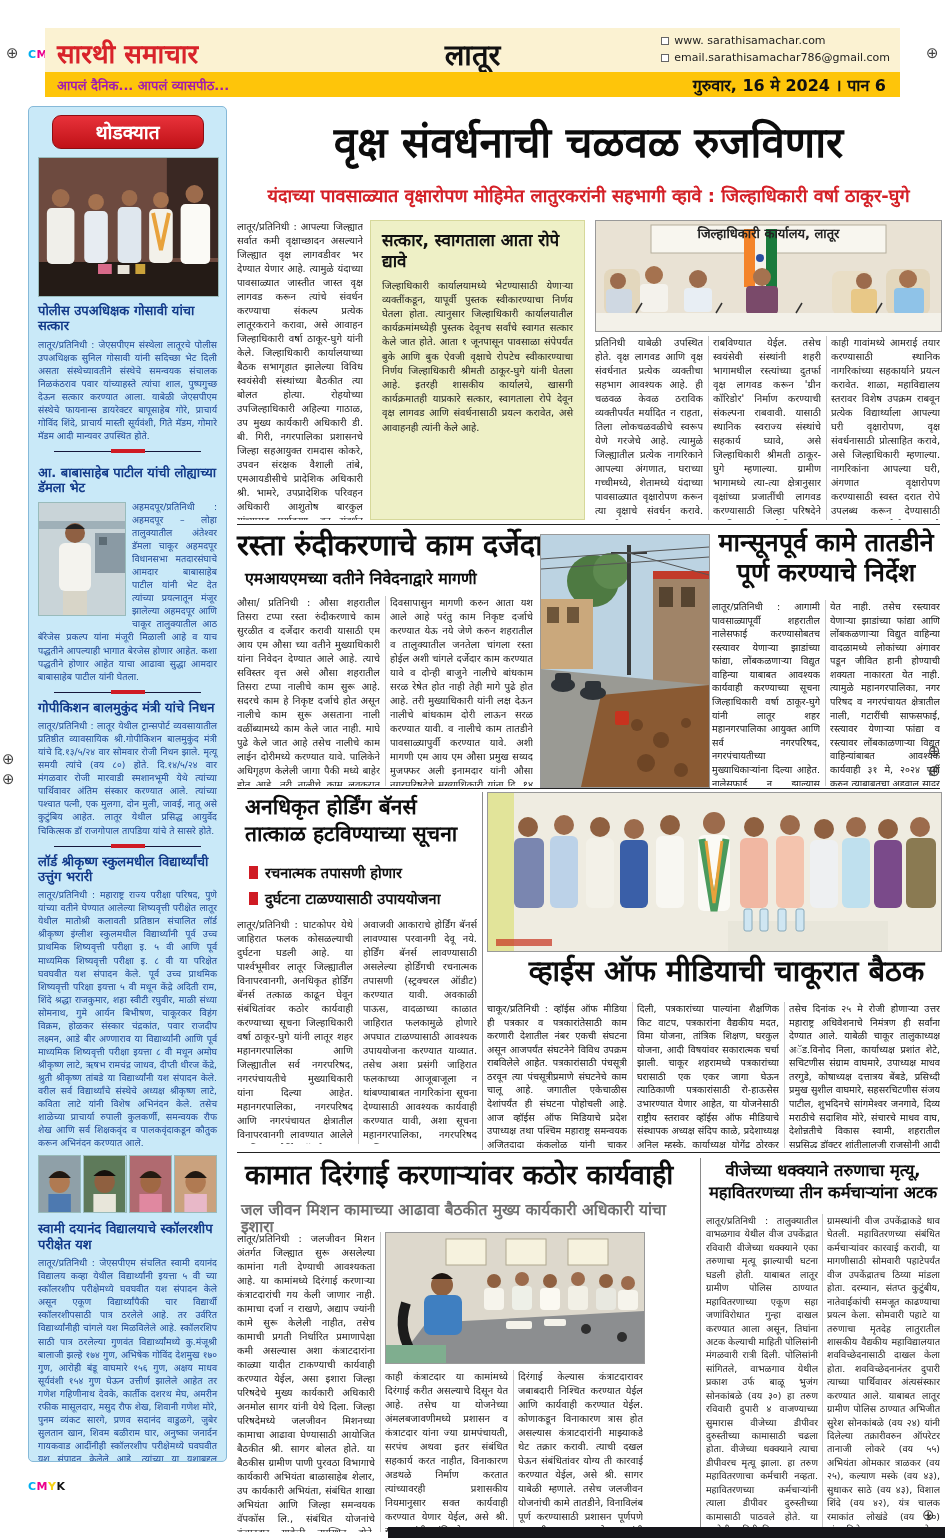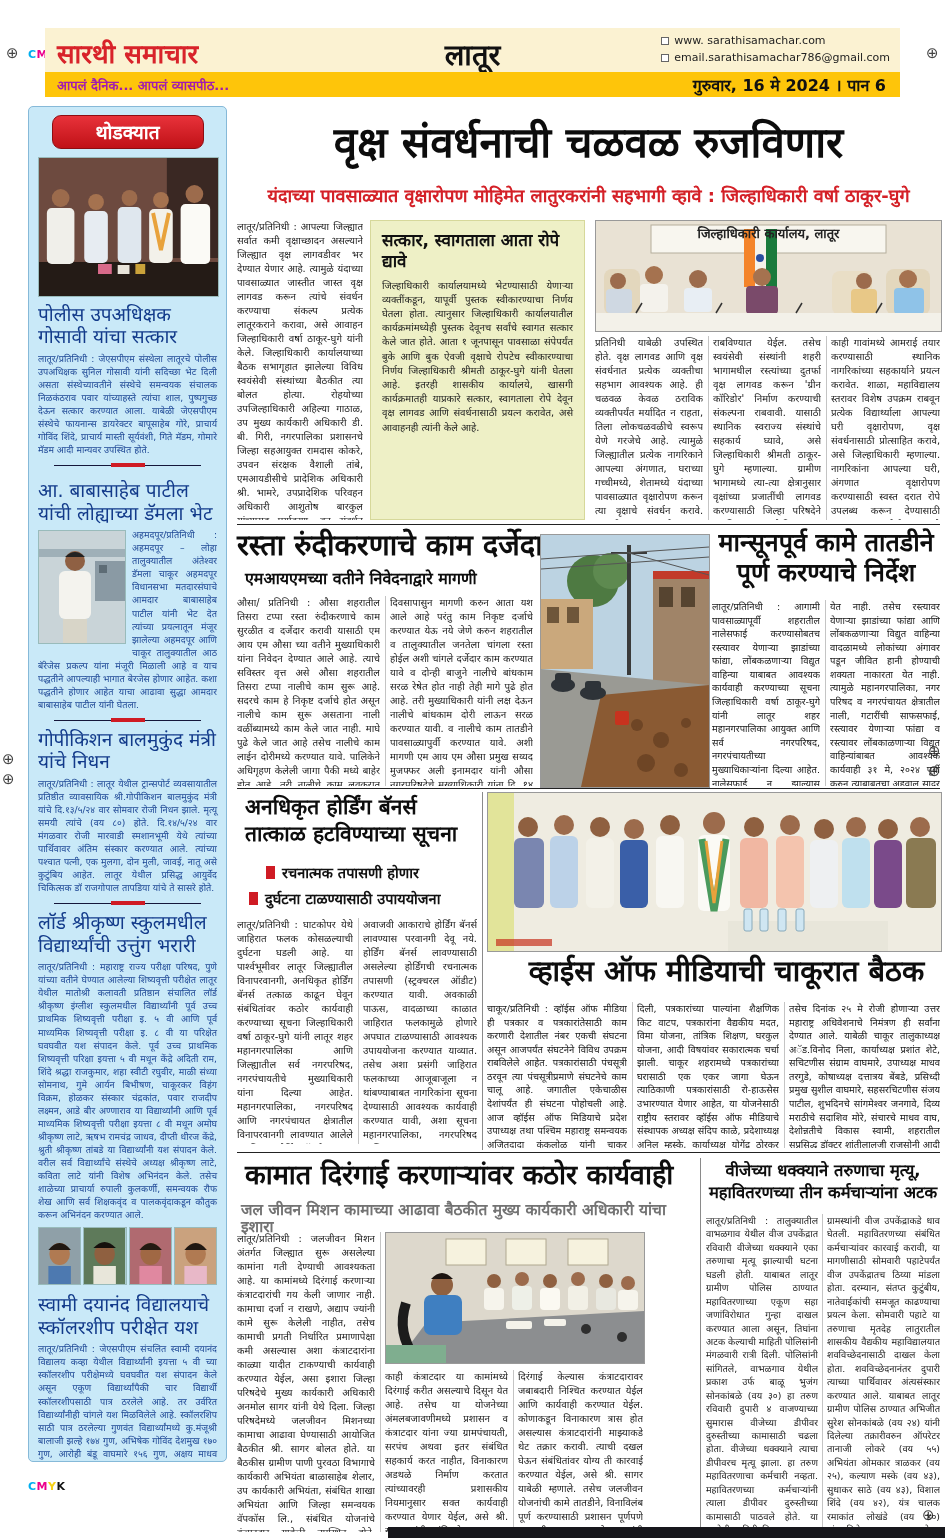--- a/index.html
+++ b/index.html
@@ -17,21 +17,21 @@
   .contact .row{display:flex;align-items:center;gap:5px;}
   .sqb{display:inline-block;width:6px;height:6px;border:1px solid #666;background:#fff;}
   .mast-gold{position:absolute;left:45px;top:72px;width:855px;height:25px;background:#fec50a;}
   .tagline{position:absolute;left:12px;top:4px;font-size:13px;font-weight:bold;color:#a21caf;}
   .dateline{position:absolute;right:14px;top:2px;font-size:16px;font-weight:bold;color:#111;}
   
   .sidebar{position:absolute;left:28px;top:106px;width:199px;height:1356px;background:#c9e9f8;
            border:1px solid #86b9d8;border-radius:5px;padding:8px 9px;box-sizing:border-box;overflow:hidden;}
   .badge{width:150px;margin:0 auto 8px auto;background:linear-gradient(#e8323a,#c01117);color:#fff;
          font-size:19px;font-weight:bold;text-align:center;border-radius:9px;padding:3px 0;border:1px solid #8e0d12;}
-  .s-head{font-size:19px;font-weight:normal;color:#123a8a;line-height:1.18;margin:6px 0 4px 0;}
+  .s-head{font-size:13px;font-weight:bold;color:#123a8a;line-height:1.18;margin:6px 0 4px 0;}
   .s-body{font-size:9.2px;line-height:1.42;color:#1d4795;text-align:justify;}
   .s-div{position:relative;border-top:1.5px solid #15173a;margin:9px 16px 7px 16px;}
   .s-div:after{content:"";position:absolute;left:50%;top:-3px;width:34px;height:4px;margin-left:-17px;background:#cf1b24;}
   .s-photo{width:100%;height:138px;overflow:hidden;border:1px solid #9bb;}
   .float-photo{float:left;width:86px;height:112px;margin:2px 6px 2px 0;overflow:hidden;border:1px solid #9bb;}
   .pupils{display:flex;gap:2px;margin-top:6px;}
   .pupils div{flex:1;height:56px;overflow:hidden;border:1px solid #9bb;}
   
   .h-lead{position:absolute;left:237px;top:112px;width:703px;text-align:center;font-size:42px;
           font-weight:bold;color:#0c0c0c;white-space:nowrap;}
@@ -297,21 +297,21 @@
   </div>
 
   <div class="h2" style="left:712px;top:528px;width:228px;font-size:25px;text-align:center;line-height:1.2;">मान्सूनपूर्व कामे तातडीने पूर्ण करण्याचे निर्देश</div>
   <div class="col" style="left:712px;top:600px;width:108px;height:186px;font-size:9.5px;">लातूर/प्रतिनिधी : आगामी पावसाळ्यापूर्वी शहरातील नालेसफाई करण्यासोबतच रस्त्यावर येणाऱ्या झाडांच्या फांद्या, लोंबकळणाऱ्या विद्युत वाहिन्या याबाबत आवश्यक कार्यवाही करण्याच्या सूचना जिल्हाधिकारी वर्षा ठाकूर-घुगे यांनी लातूर शहर महानगरपालिका आयुक्त आणि सर्व नगरपरिषद, नगरपंचायतीच्या मुख्याधिकाऱ्यांना दिल्या आहेत. नालेसफाई न झाल्यास नालीतील कचऱ्यामुळे नाले तुंबून घाण पाणी रस्त्यावर, तसेच नागरिकांच्या घरात जाण्याची शक्यता नाकारता</div>
   <div class="vsep" style="left:825px;top:600px;height:186px;"></div>
   <div class="col" style="left:830px;top:600px;width:110px;height:186px;font-size:9.5px;">येत नाही. तसेच रस्त्यावर येणाऱ्या झाडांच्या फांद्या आणि लोंबकळणाऱ्या विद्युत वाहिन्या वादळामध्ये लोकांच्या अंगावर पडून जीवित हानी होण्याची शक्यता नाकारता येत नाही. त्यामुळे महानगरपालिका, नगर परिषद व नगरपंचायत क्षेत्रातील नाली, गटारींची साफसफाई, रस्त्यावर येणाऱ्या फांद्या व रस्त्यावर लोंबकाळणाऱ्या विद्युत वाहिन्यांबाबत आवश्यक कार्यवाही ३१ मे, २०२४ पूर्वी करुन त्याबाबतचा अहवाल सादर करण्याच्या सूचना जिल्हाधिकारी वर्षा ठाकूर-घुगे यांनी दिल्या आहेत.</div>
 
   <div class="hr" style="left:237px;top:788px;width:703px;"></div>
 
   <div class="h2" style="left:245px;top:794px;width:232px;font-size:21px;line-height:1.3;">अनधिकृत होर्डिंग बॅनर्स तात्काळ हटविण्याच्या सूचना</div>
-  <div class="bullet" style="left:249px;top:862px;margin-left:17px;">
+  <div class="bullet" style="left:249px;top:862px;">
       <span class="sq"></span>
       <span>रचनात्मक तपासणी होणार</span>
     </div>
   <div class="bullet" style="left:249px;top:888px;">
       <span class="sq"></span>
       <span>दुर्घटना टाळण्यासाठी उपाययोजना</span>
     </div>
   <div class="col" style="left:237px;top:918px;width:116px;height:226px;">लातूर/प्रतिनिधी : घाटकोपर येथे जाहिरात फलक कोसळल्याची दुर्घटना घडली आहे. या पार्श्वभूमीवर लातूर जिल्ह्यातील विनापरवानगी, अनधिकृत होर्डिंग बॅनर्स तत्काळ काढून घेवून संबंधितांवर कठोर कार्यवाही करण्याच्या सूचना जिल्हाधिकारी वर्षा ठाकूर-घुगे यांनी लातूर शहर महानगरपालिका आणि जिल्ह्यातील सर्व नगरपरिषद, नगरपंचायतीचे मुख्याधिकारी यांना दिल्या आहेत. महानगरपालिका, नगरपरिषद आणि नगरपंचायत क्षेत्रातील विनापरवानगी लावण्यात आलेले अनधिकृत होर्डिंग बॅनर्स तत्काळ काढून घेवून संबंधितांवर नियमानुसार कठोर कार्यवाही करावी.</div>
   <div class="vsep" style="left:358px;top:918px;height:226px;"></div>
   <div class="col" style="left:363px;top:918px;width:114px;height:226px;">अवाजवी आकाराचे होर्डिंग बॅनर्स लावण्यास परवानगी देवू नये. होर्डिंग बॅनर्स लावण्यासाठी असलेल्या होर्डिंगची रचनात्मक तपासणी (स्ट्रक्चरल ऑडीट) करण्यात यावी. अवकाळी पाऊस, वादळाच्या काळात जाहिरात फलकामुळे होणारे अपघात टाळण्यासाठी आवश्यक उपाययोजना करण्यात याव्यात. तसेच अशा प्रसंगी जाहिरात फलकाच्या आजूबाजूला न थांबण्याबाबत नागरिकांना सूचना देण्यासाठी आवश्यक कार्यवाही करण्यात यावी, अशा सूचना महानगरपालिका, नगरपरिषद आणि नगरपंचायत प्रशासनाला देण्यात आल्या आहेत.</div>

